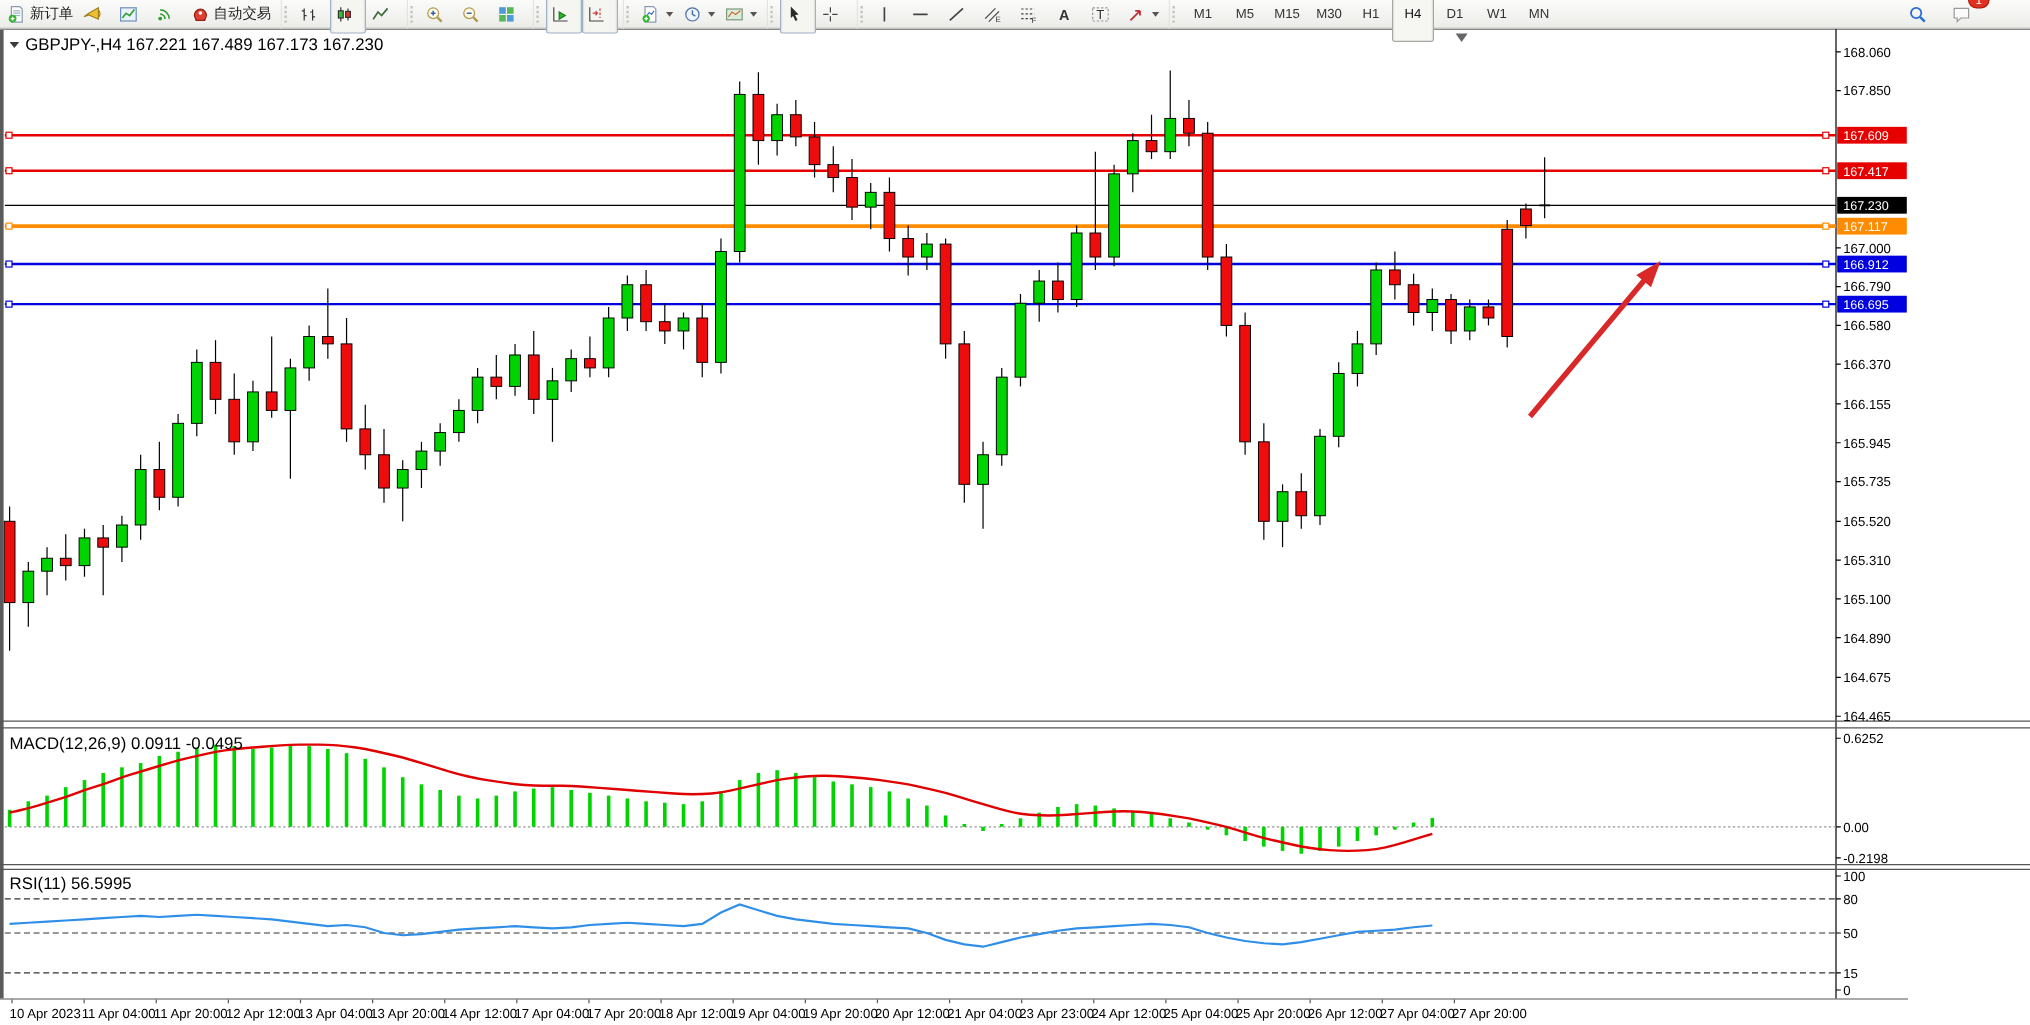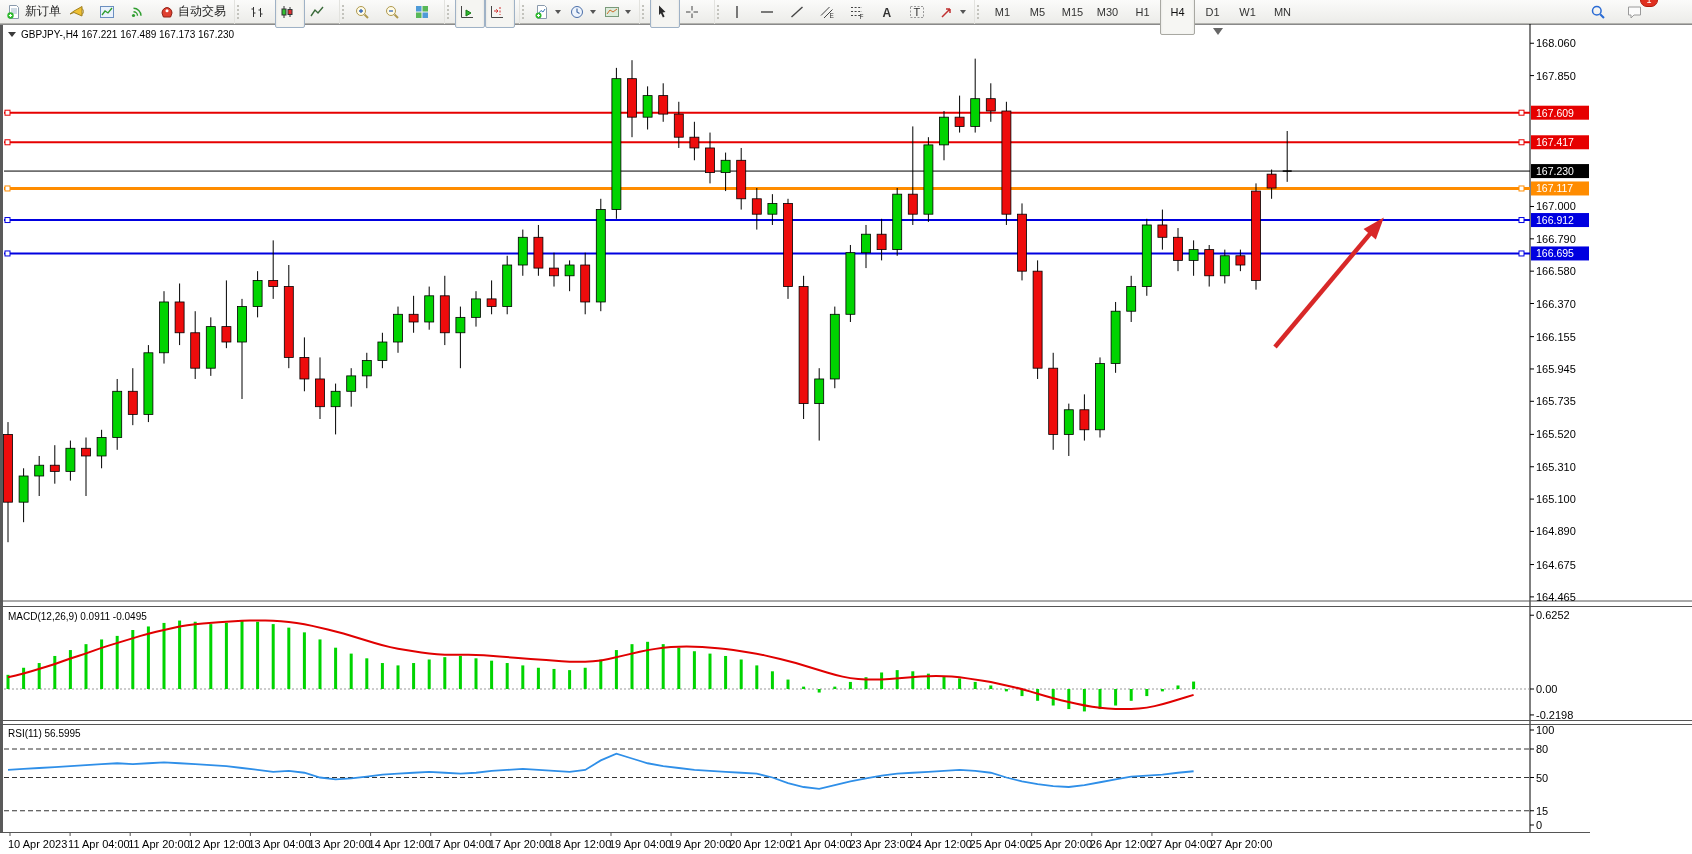--- a/index.html
+++ b/index.html
@@ -22,21 +22,21 @@
   .caret{width:0;height:0;border-left:3px solid transparent;border-right:3px solid transparent;
     border-top:4px solid #555;margin-left:2px}
   .right-group{margin-left:auto;margin-right:40px;display:flex;align-items:center;gap:6px}
   .badge{position:absolute;top:-4px;right:-7px;min-width:12px;height:12px;border-radius:7px;
     background:#e03020;color:#fff;font-size:9px;line-height:12px;text-align:center;
     padding:0 2px;border:1px solid #b01808}
   .chat-wrap{position:relative}
   
   .chart{position:absolute;top:24px;left:0;width:1692px;height:610px;background:#fff}
   .chart svg{position:absolute;top:0;left:0}
-  .pane-label{position:absolute;font-size:10px;color:#000;white-space:nowrap;z-index:3}
+  .pane-label{position:absolute;font-size:14px;color:#000;white-space:nowrap;z-index:3}
   .tri{display:inline-block;width:0;height:0;border-left:4px solid transparent;
     border-right:4px solid transparent;border-top:5px solid #3a3a3a;margin:0 5px 1px 0;
     vertical-align:middle}
 </style>
 </head>
 <body>
 
 <div class="toolbar">
   <div class="tgroup">
     <div class="tbtn">

